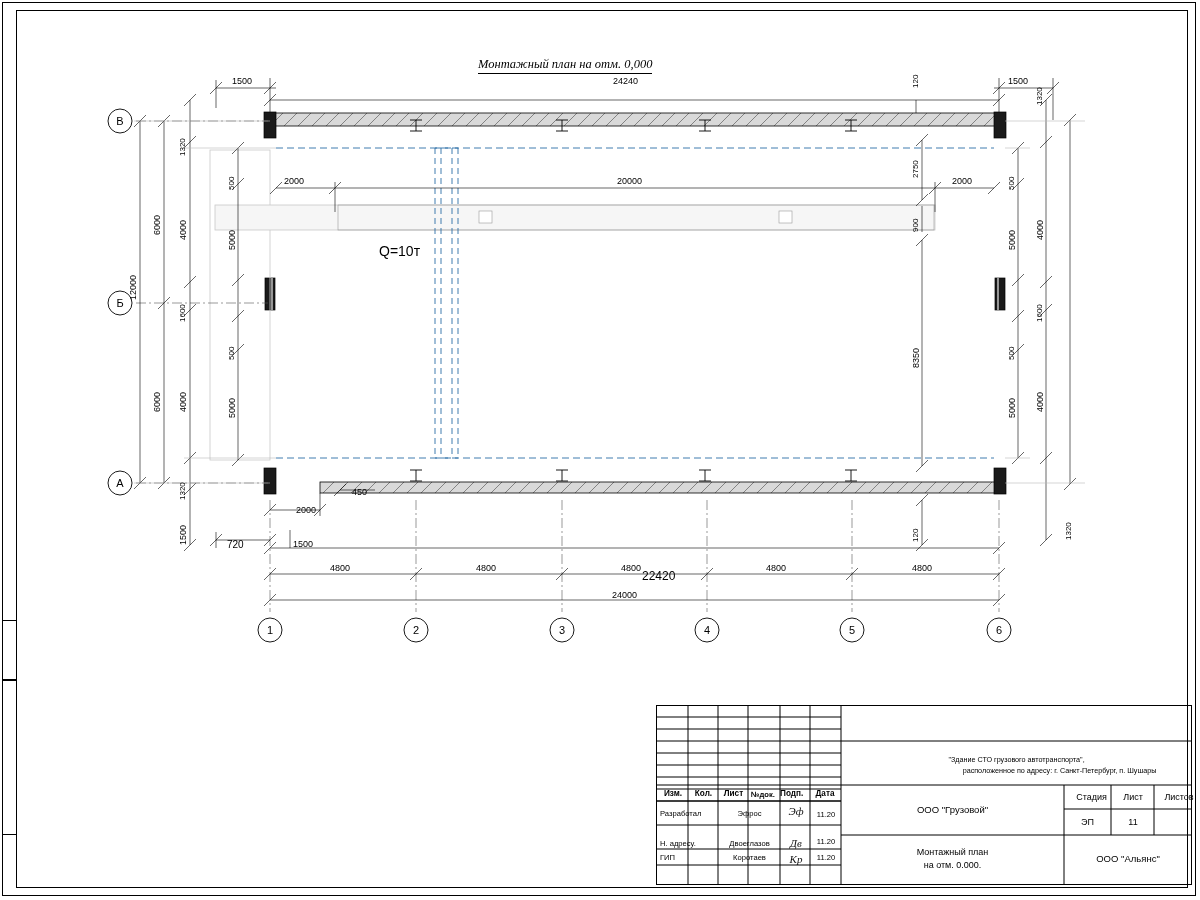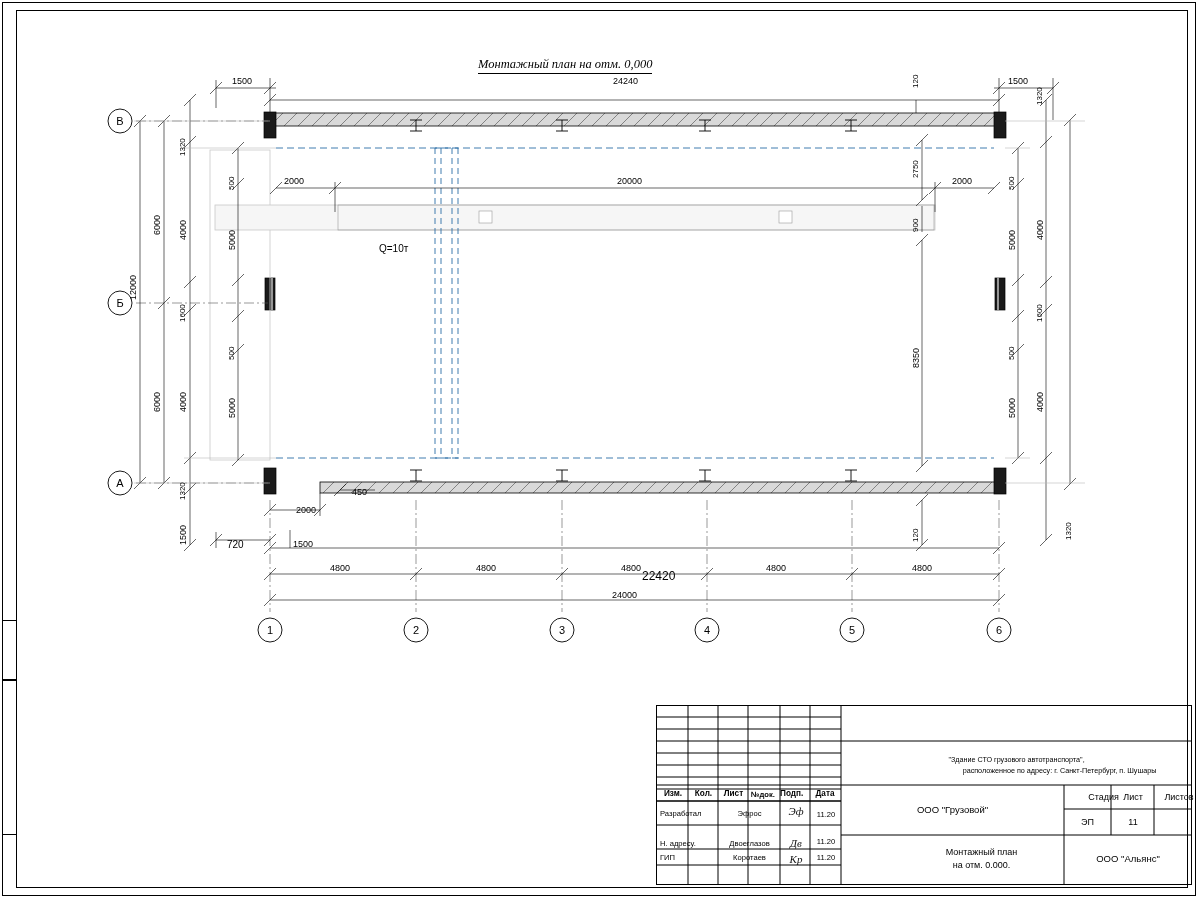--- a/index.html
+++ b/index.html
@@ -6,21 +6,21 @@
   body{width:1200px;height:900px;font-family:"Liberation Sans", sans-serif;color:#000;overflow:hidden;}
   #sheet{position:relative;width:1200px;height:900px;background:#fff;}
   .frame-outer{position:absolute;left:2px;top:2px;width:1194px;height:894px;border:1px solid #000;box-sizing:border-box;}
   .frame-inner{position:absolute;left:16px;top:10px;width:1172px;height:878px;border:1px solid #000;box-sizing:border-box;}
   .leftmark{position:absolute;border:1px solid #000;box-sizing:border-box;}
 
   .svgwrap{position:absolute;left:0;top:0;width:1200px;height:900px;}
   svg{display:block;}
   .tb-title{font-size:13px;font-weight:bold;letter-spacing:.3px;}
   .tb-obj{font-size:7.2px;line-height:1.35;}
-  .tb-name{font-size:9px;line-height:1.3;padding-left:29px;}
+  .tb-name{font-size:9px;line-height:1.3;}
   .tb-org{font-size:9.5px;}
   .tb-hdr{font-size:8.2px;font-weight:bold;}
   .tb-sm{font-size:7.6px;}
   .tb-stage{font-size:9px;}
   .sig{font-family:"Liberation Serif", serif;font-style:italic;font-size:11px;color:#111;}
 </style>
 </head>
 <body>
 
 <div id="sheet">
@@ -375,21 +375,21 @@
       <text x="562" y="634" text-anchor="middle" font-size="11">3</text>
       <text x="707" y="634" text-anchor="middle" font-size="11">4</text>
       <text x="852" y="634" text-anchor="middle" font-size="11">5</text>
       <text x="999" y="634" text-anchor="middle" font-size="11">6</text>
     </g>
   </svg>
   </div>
 
   <div style="position:absolute;left:478px;top:57px;font-family:'Liberation Serif',serif;font-style:italic;font-size:12.5px;border-bottom:1px solid #000;padding-bottom:1px;">Монтажный план на отм. 0,000</div>
 
-  <div style="position:absolute;left:379px;top:243px;font-size:10px;">Q=10т</div>
+  <div style="position:absolute;left:379px;top:243px;font-size:14px;">Q=10т</div>
 
   <div style="position:absolute;left:232px;top:76px;font-size:9px;">1500</div>
   <div style="position:absolute;left:613px;top:76px;font-size:9px;">24240</div>
   <div style="position:absolute;left:1008px;top:76px;font-size:9px;">1500</div>
   <div style="position:absolute;left:911px;top:88px;font-size:8px;transform:rotate(-90deg);transform-origin:left top;">120</div>
 
   <div style="position:absolute;left:284px;top:176px;font-size:9px;">2000</div>
   <div style="position:absolute;left:617px;top:176px;font-size:9px;">20000</div>
   <div style="position:absolute;left:952px;top:176px;font-size:9px;">2000</div>
 
@@ -502,21 +502,21 @@
 
 
     <div class="tb-obj" style="position:absolute;left:185px;top:50px;width:351px;text-align:center;">"Здание СТО грузового автотранспорта",</div>
     <div class="tb-obj" style="position:absolute;left:185px;top:61px;width:351px;text-align:center;padding-left:43px;">расположенное по адресу: г. Санкт-Петербург, п. Шушары</div>
 
     <div class="tb-org" style="position:absolute;left:185px;top:99px;width:223px;text-align:center;">ООО "Грузовой"</div>
 
     <div class="tb-name" style="position:absolute;left:185px;top:142px;width:223px;text-align:center;">Монтажный план</div>
     <div class="tb-name" style="position:absolute;left:185px;top:155px;width:223px;text-align:center;">на отм. 0.000.</div>
 
-    <div class="tb-stage" style="position:absolute;left:424px;top:87px;width:47px;text-align:center;">Стадия</div>
+    <div class="tb-stage" style="position:absolute;left:412px;top:87px;width:47px;text-align:center;">Стадия</div>
     <div class="tb-stage" style="position:absolute;left:456px;top:87px;width:42px;text-align:center;">Лист</div>
     <div class="tb-stage" style="position:absolute;left:499px;top:87px;width:48px;text-align:center;">Листов</div>
 
     <div class="tb-stage" style="position:absolute;left:408px;top:112px;width:47px;text-align:center;">ЭП</div>
     <div class="tb-stage" style="position:absolute;left:456px;top:112px;width:42px;text-align:center;">11</div>
     <div class="tb-stage" style="position:absolute;left:499px;top:112px;width:48px;text-align:center;"></div>
 
     <div class="tb-org" style="position:absolute;left:408px;top:148px;width:128px;text-align:center;">ООО "Альянс"</div>
   </div>
 

